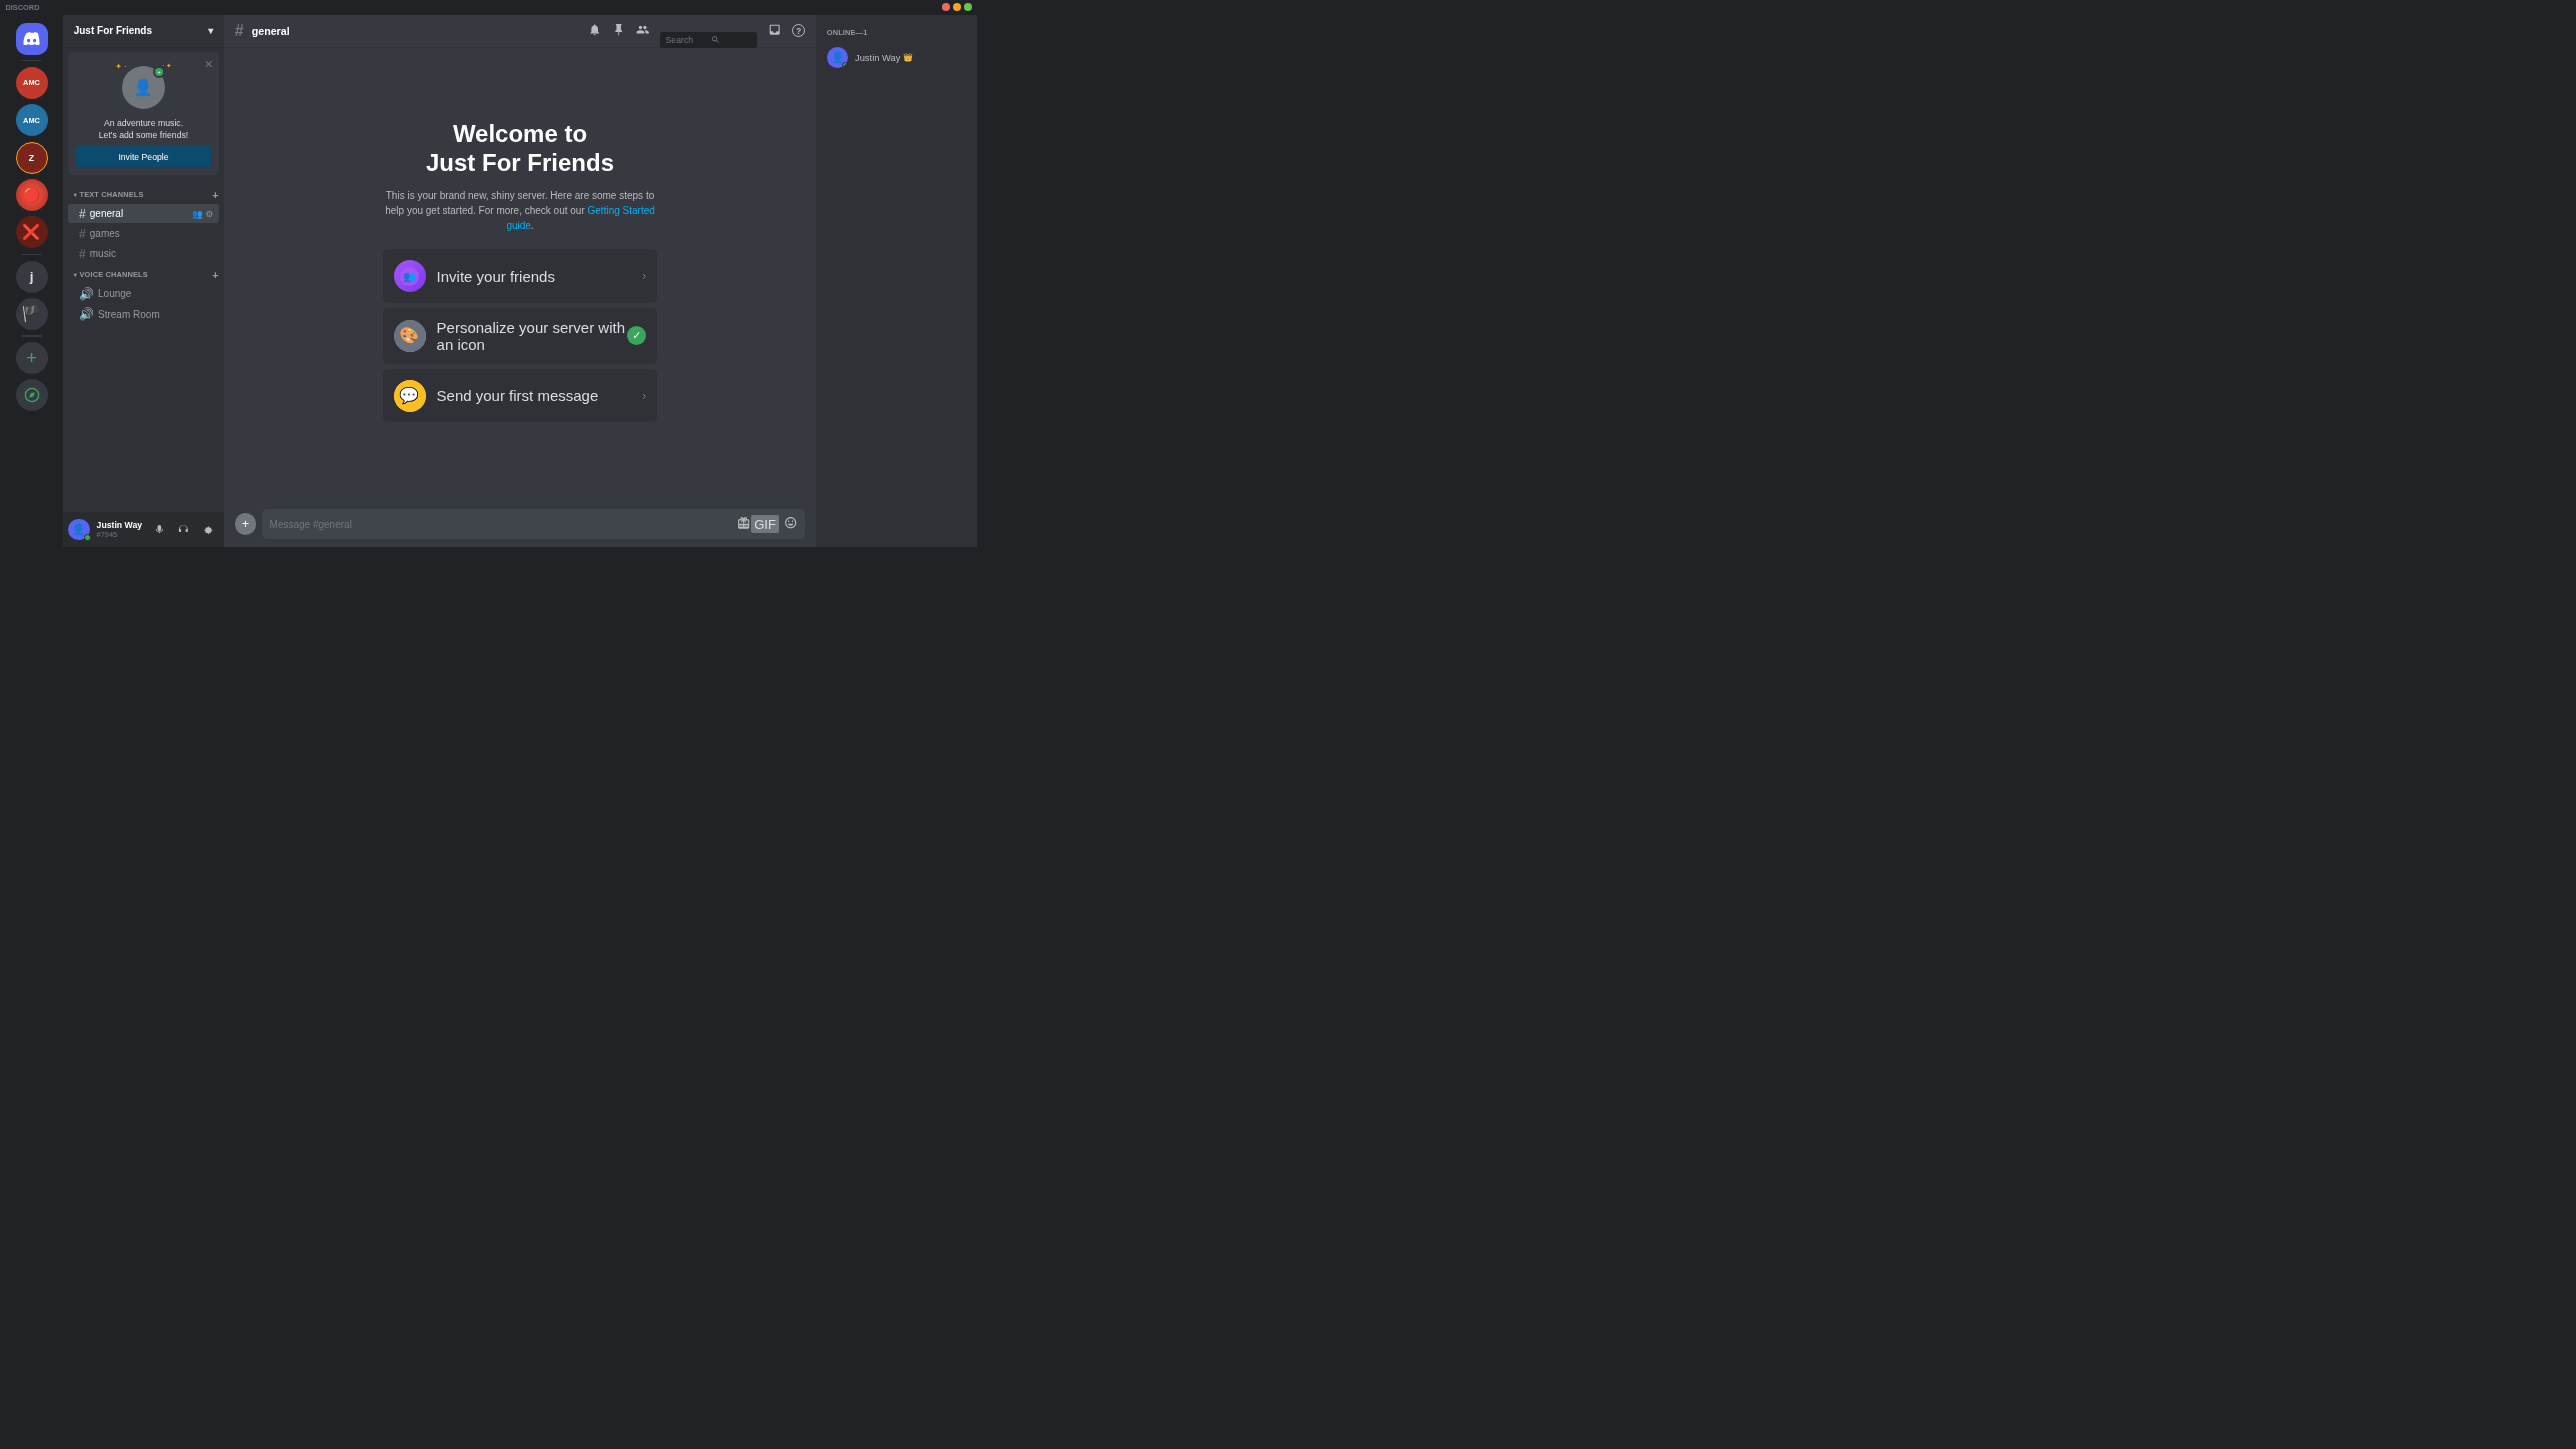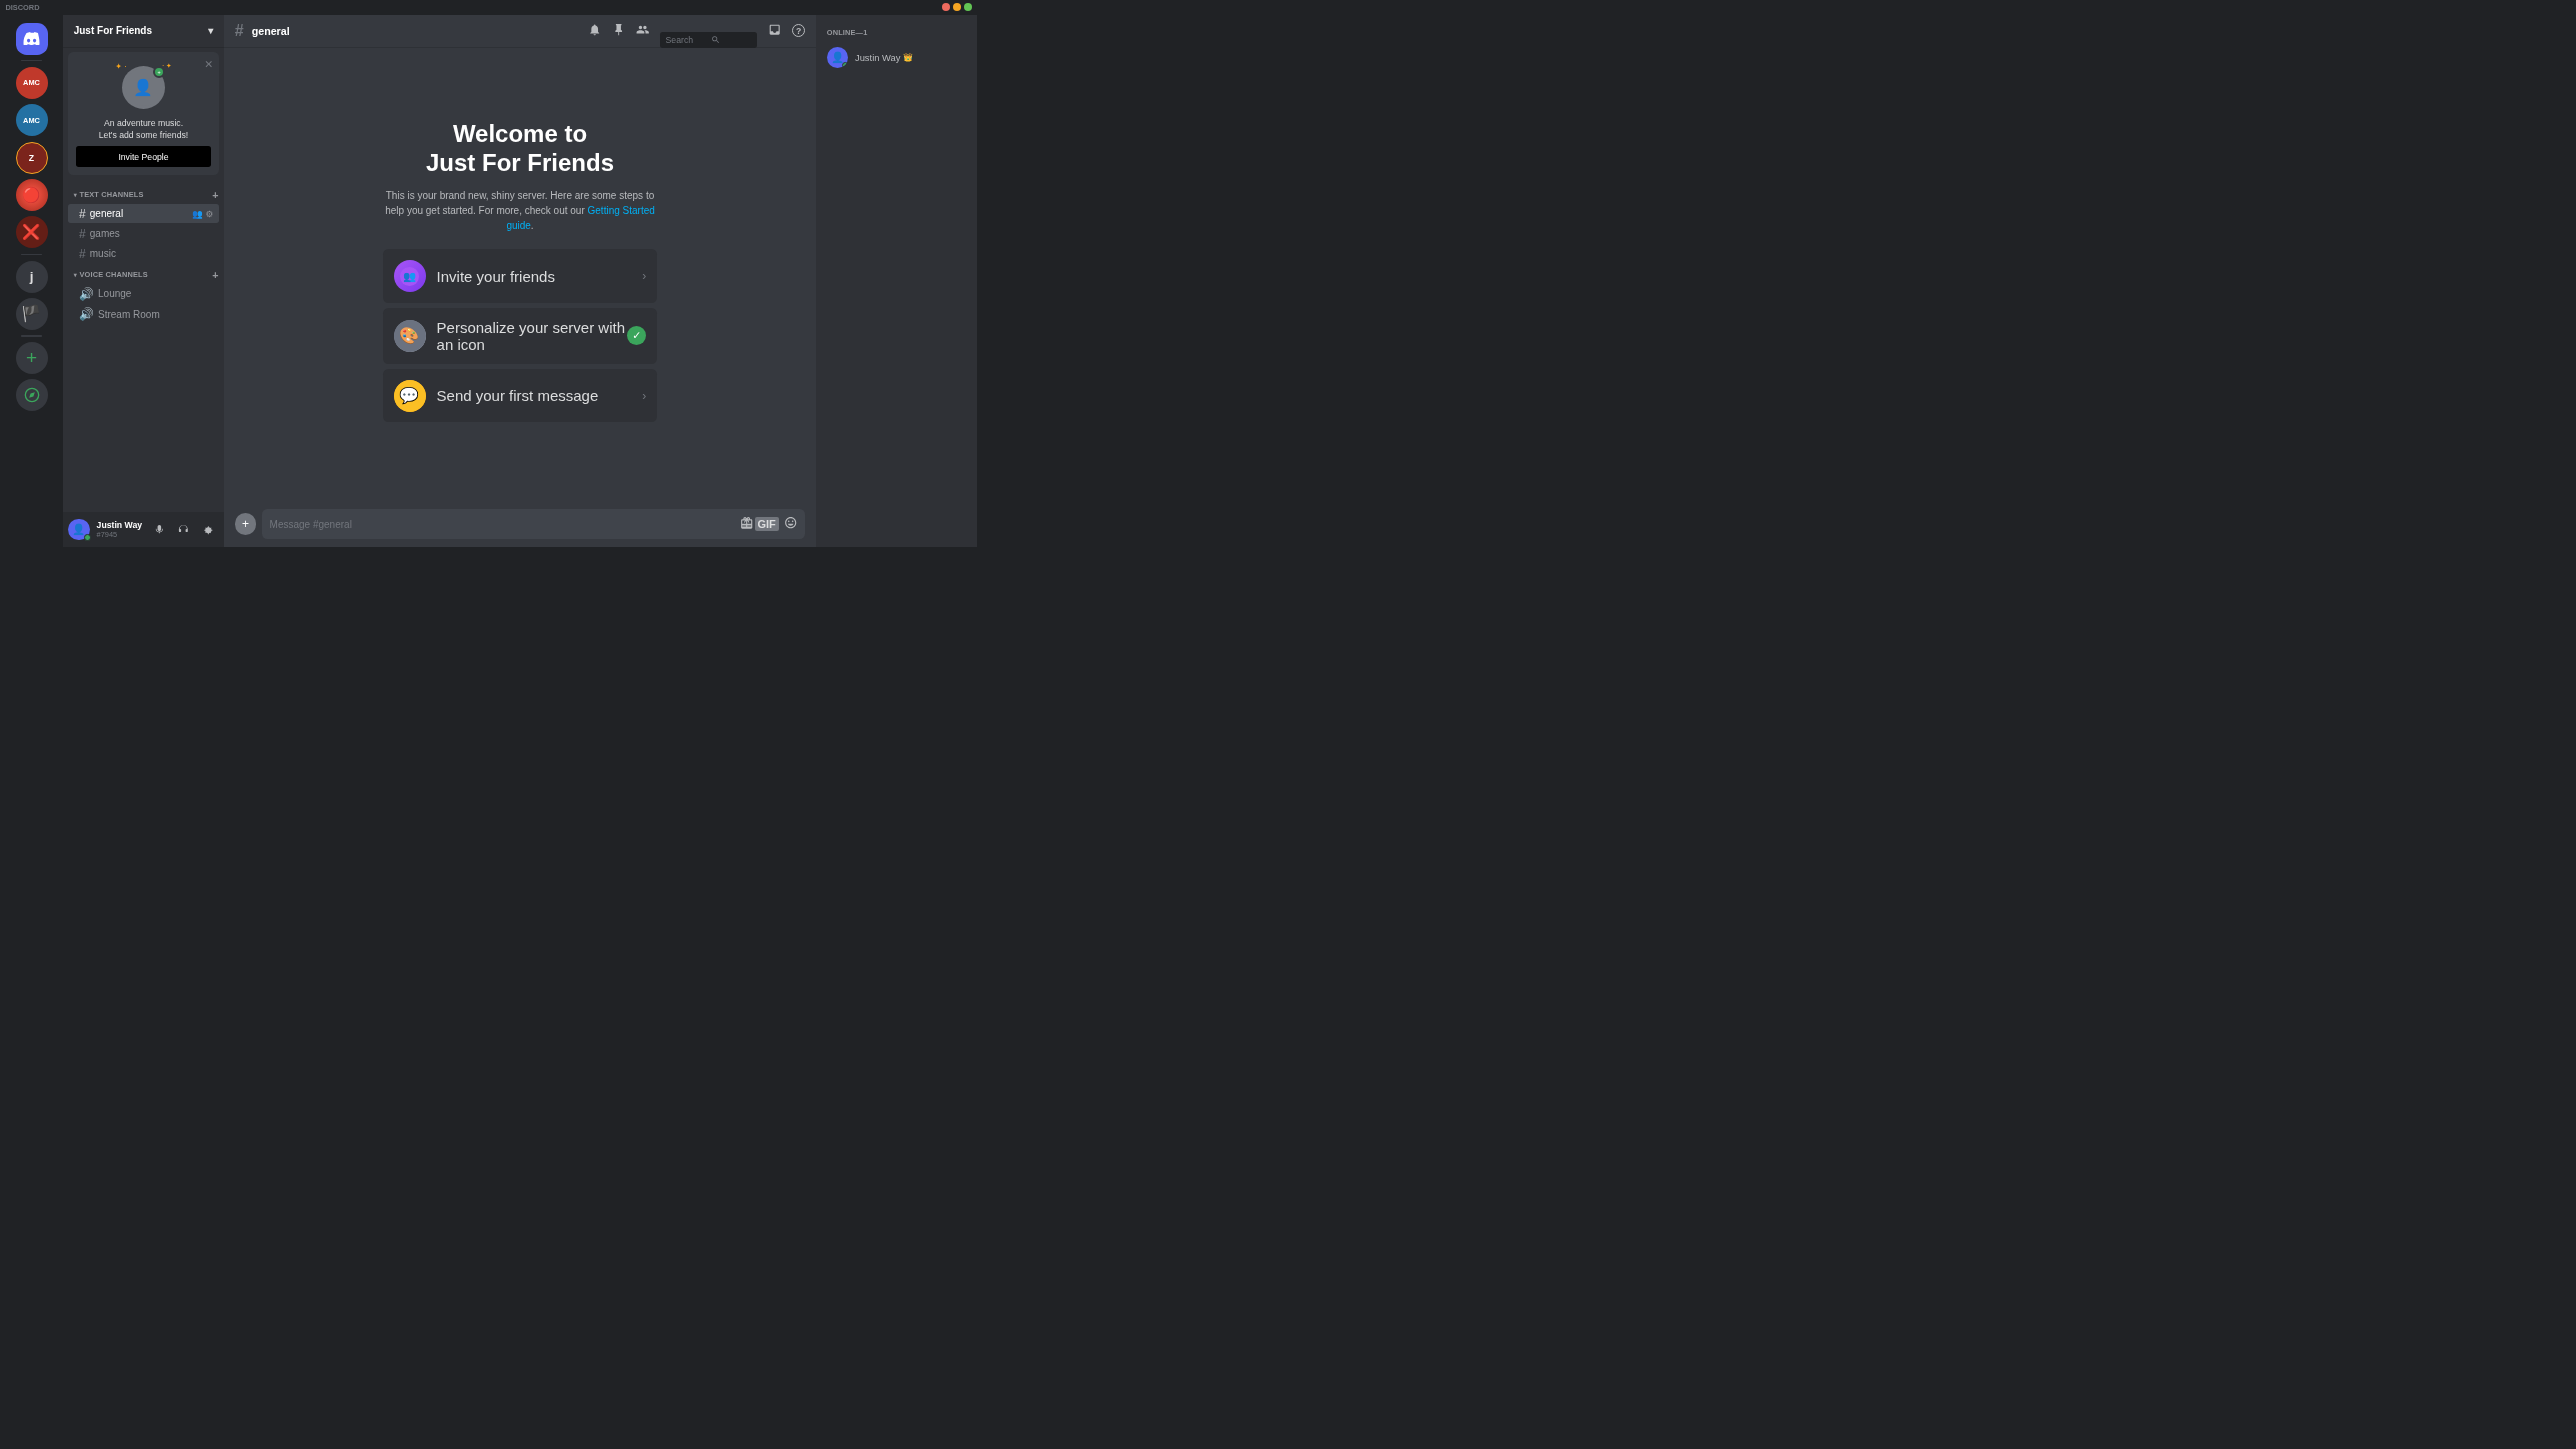--- a/index.html
+++ b/index.html
@@ -161,21 +161,21 @@
     }
     #invite-popup .invite-text {
       text-align: center;
       font-size: 8.7px;
       color: #dcddde;
       margin: 5.4px 0;
       line-height: 1.4;
     }
     #invite-btn {
       width: 100%;
-      background: #000000;
+      background: #0c4a6e;
       color: #fff;
       border: none;
       border-radius: 2.7px;
       padding: 5.4px 8px;
       font-size: 8.7px;
       font-weight: 500;
       cursor: pointer;
     }
 
     
@@ -704,21 +704,21 @@
 
     <div id="message-bar">
       <div class="add-btn">+</div>
       <div id="message-input-wrap">
         <input type="text" placeholder="Message #general" style="">
         <span class="msg-icon" title="Gift">
           <svg width="13.4" height="13.4" viewBox="0 0 24 24" fill="#b9bbbe">
               <path d="M20 6h-2.18c.07-.27.18-.52.18-.8C18 3.34 16.66 2 15 2c-.98 0-1.82.48-2.34 1.21L12 4.2l-.66-1C10.82 2.48 9.98 2 9 2 7.34 2 6 3.34 6 5c0 .28.11.53.18.8H4c-1.11 0-2 .89-2 2v13c0 1.11.89 2 2 2h16c1.11 0 2-.89 2-2V8c0-1.11-.89-2-2-2zm-5-2c.55 0 1 .45 1 1s-.45 1-1 1-1-.45-1-1 .45-1 1-1zM9 4c.55 0 1 .45 1 1s-.45 1-1 1-1-.45-1-1 .45-1 1-1zm11 15H4v-2h16v2zm0-5H4V8h5.08L7 11l1.62 1 2.38-3.9V19h2V8.1L15.38 12 17 11l-2.08-3H20v8z"></path>
             </svg>
         </span>
-        <span class="msg-icon" title="GIF" style="font-size:11px;font-weight:700;background:#72767d;color:#dcddde;border-radius:2px;padding:1.3px 2.7px;margin-left:1px;">GIF</span>
+        <span class="msg-icon" title="GIF" style="font-size:13px;font-weight:400;background:#72767d;color:#dcddde;border-radius:2px;padding:1.3px 2.7px;margin-left:1px;">GIF</span>
         <span class="msg-icon" title="Emoji">
           <svg width="13.4" height="13.4" viewBox="0 0 24 24" fill="#b9bbbe">
               <path d="M12 2C6.48 2 2 6.48 2 12s4.48 10 10 10 10-4.48 10-10S17.52 2 12 2zm0 18c-4.41 0-8-3.59-8-8s3.59-8 8-8 8 3.59 8 8-3.59 8-8 8zm3.5-9c.83 0 1.5-.67 1.5-1.5S16.33 8 15.5 8 14 8.67 14 9.5s.67 1.5 1.5 1.5zm-7 0c.83 0 1.5-.67 1.5-1.5S9.33 8 8.5 8 7 8.67 7 9.5 7.67 11 8.5 11zm3.5 6.5c2.33 0 4.31-1.46 5.11-3.5H6.89c.8 2.04 2.78 3.5 5.11 3.5z"></path>
             </svg>
         </span>
       </div>
     </div>
   </div>
 
   <div id="right-panel">

